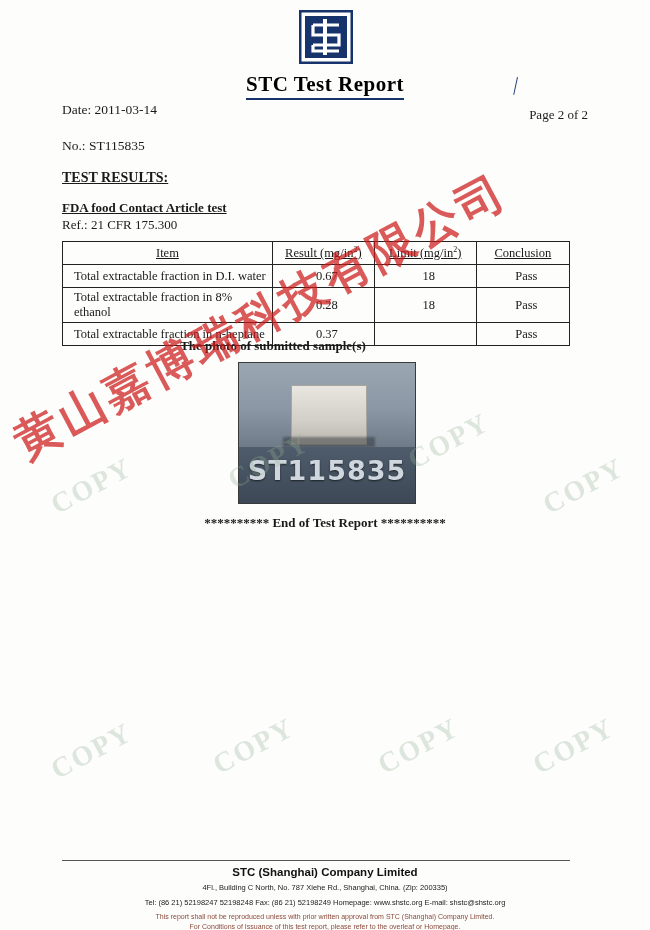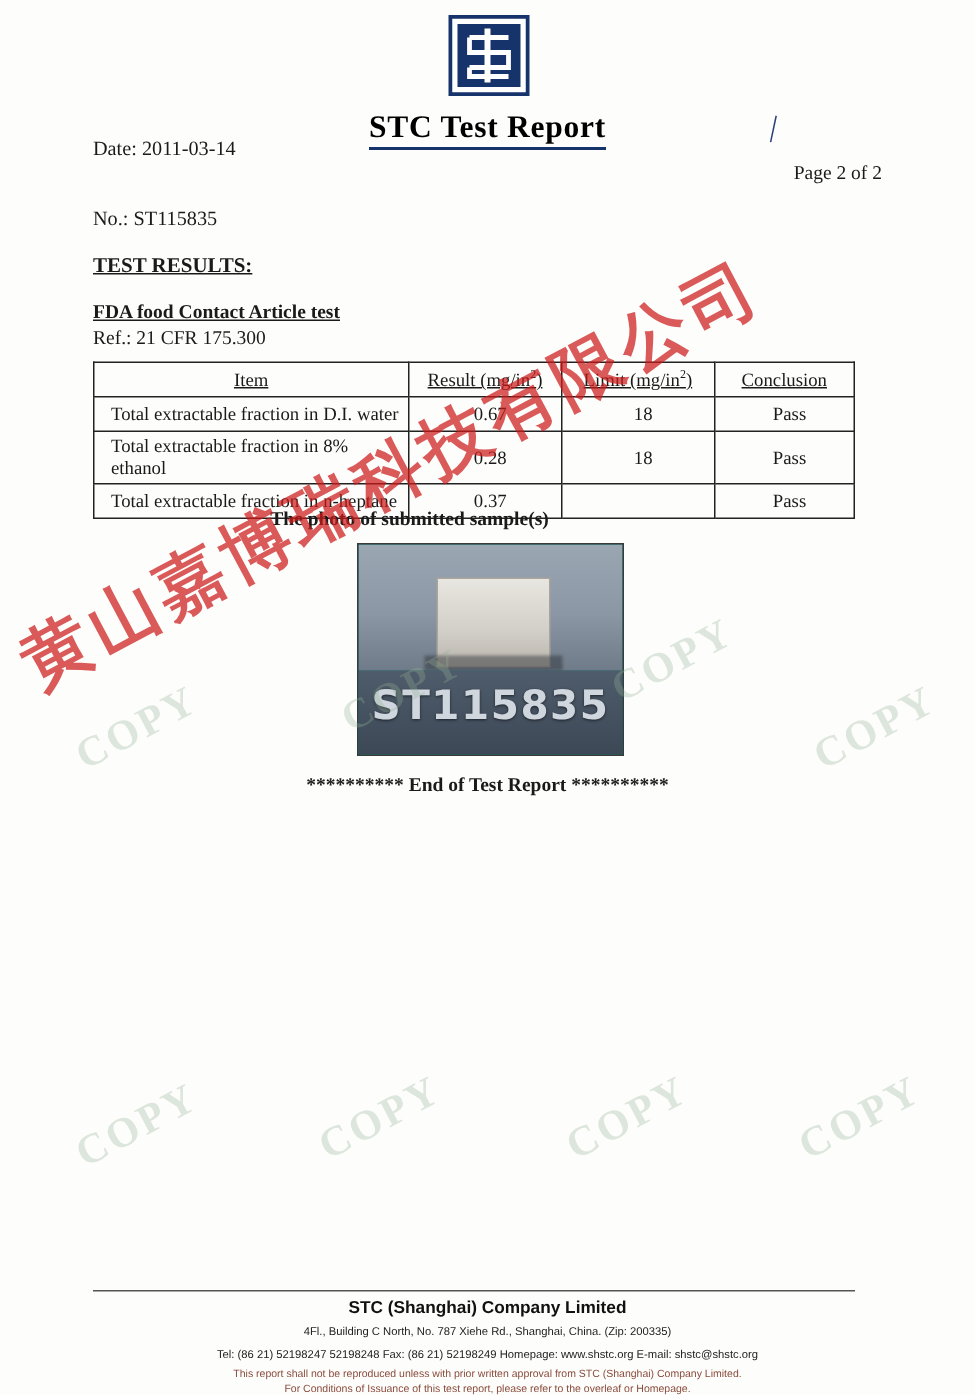--- a/index.html
+++ b/index.html
@@ -46,21 +46,21 @@
   }
   .report-title span {
     border-bottom: 2px solid #16336b;
     padding-bottom: 2px;
   }
 
   
   .meta-date {
     position: absolute;
     left: 62px;
-    top: 91px;
+    top: 102px;
     font-size: 13.5px;
   }
   .meta-no {
     position: absolute;
     left: 62px;
     top: 138px;
     font-size: 13.5px;
   }
   .meta-page {
     position: absolute;

